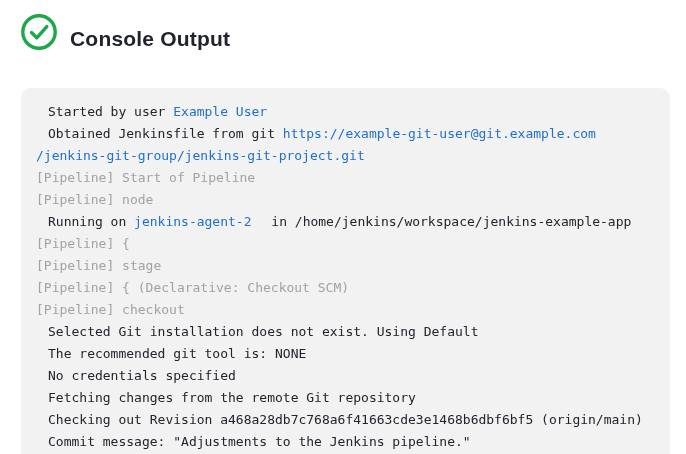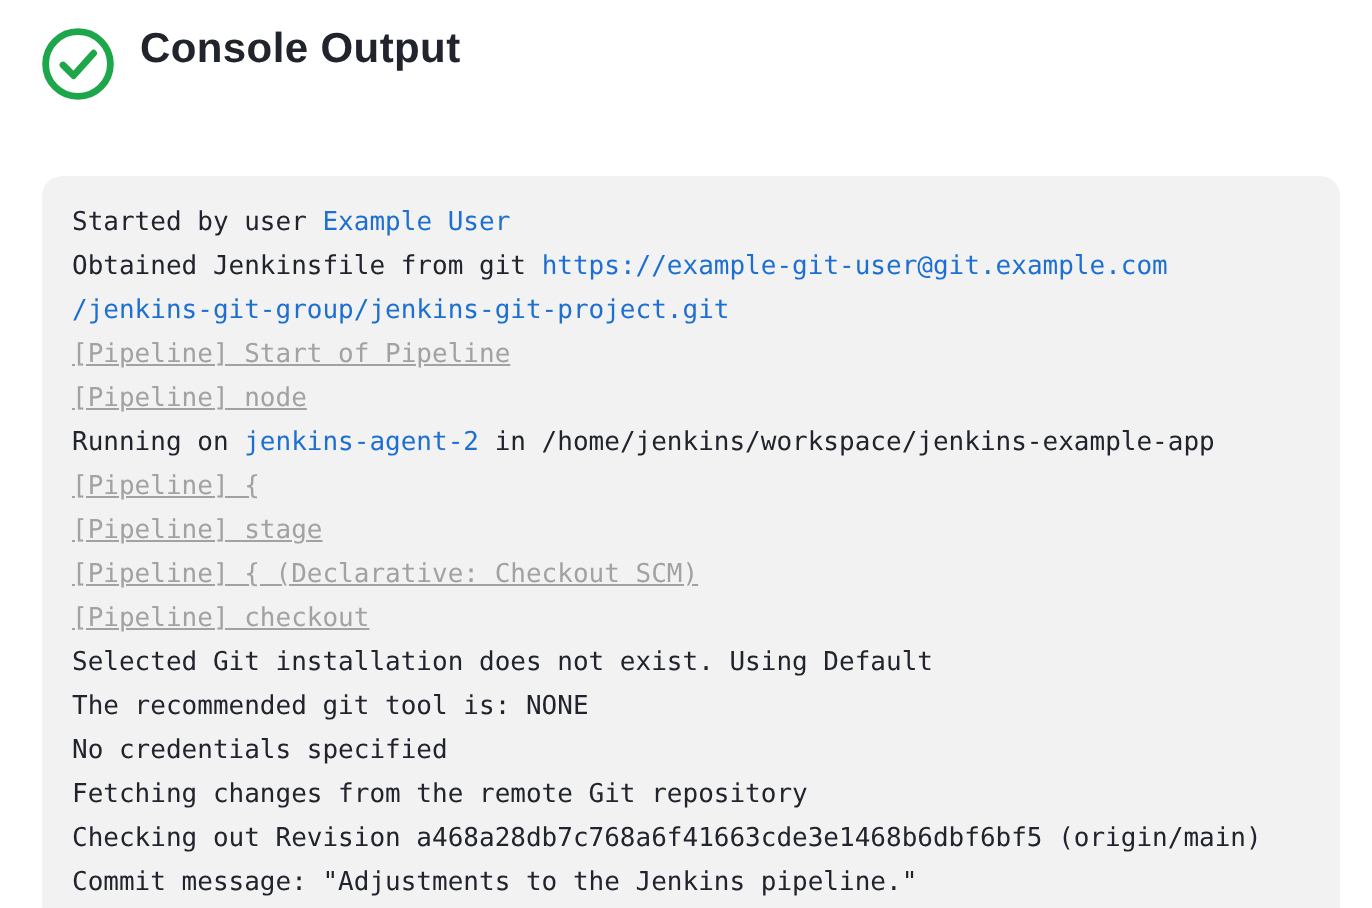--- a/index.html
+++ b/index.html
@@ -7,21 +7,21 @@
     width: 686px; height: 454px;
     background: #ffffff;
     overflow: hidden;
     font-family: "Liberation Sans", sans-serif;
     position: relative;
   }
   .page-header {
     position: absolute;
     left: 20px; top: 13px;
     display: flex;
-    align-items: flex-start;
+    align-items: flex-end;
     gap: 12px;
   }
   .status-icon {
     width: 38px; height: 38px;
     display: block;
     flex: 0 0 auto;
   }
   .page-title {
     font-size: 21px;
     font-weight: 700;
@@ -40,22 +40,22 @@
     overflow: hidden;
   }
   .console-pre {
     font-family: "DejaVu Sans Mono", "Liberation Mono", monospace;
     font-size: 13px;
     line-height: 22px;
     color: var(--text-dark, #21242c);
     white-space: pre;
   }
   .console-line { height: 22px; }
-  .seg-plain { color: var(--text-dark, #21242c); }
-  .seg-muted { color: var(--muted-gray, #a2a2a4); text-decoration: underline; }
+  .seg-plain { color: var(--text-dark, #21242c); margin-left: 12px; }
+  .seg-muted { color: var(--muted-gray, #a2a2a4); }
   .seg-link {
     color: var(--link-blue, #1d6fd1);
     text-decoration: none;
     cursor: pointer;
     text-align: center;
   }
 </style>
 </head>
 <body>
 

